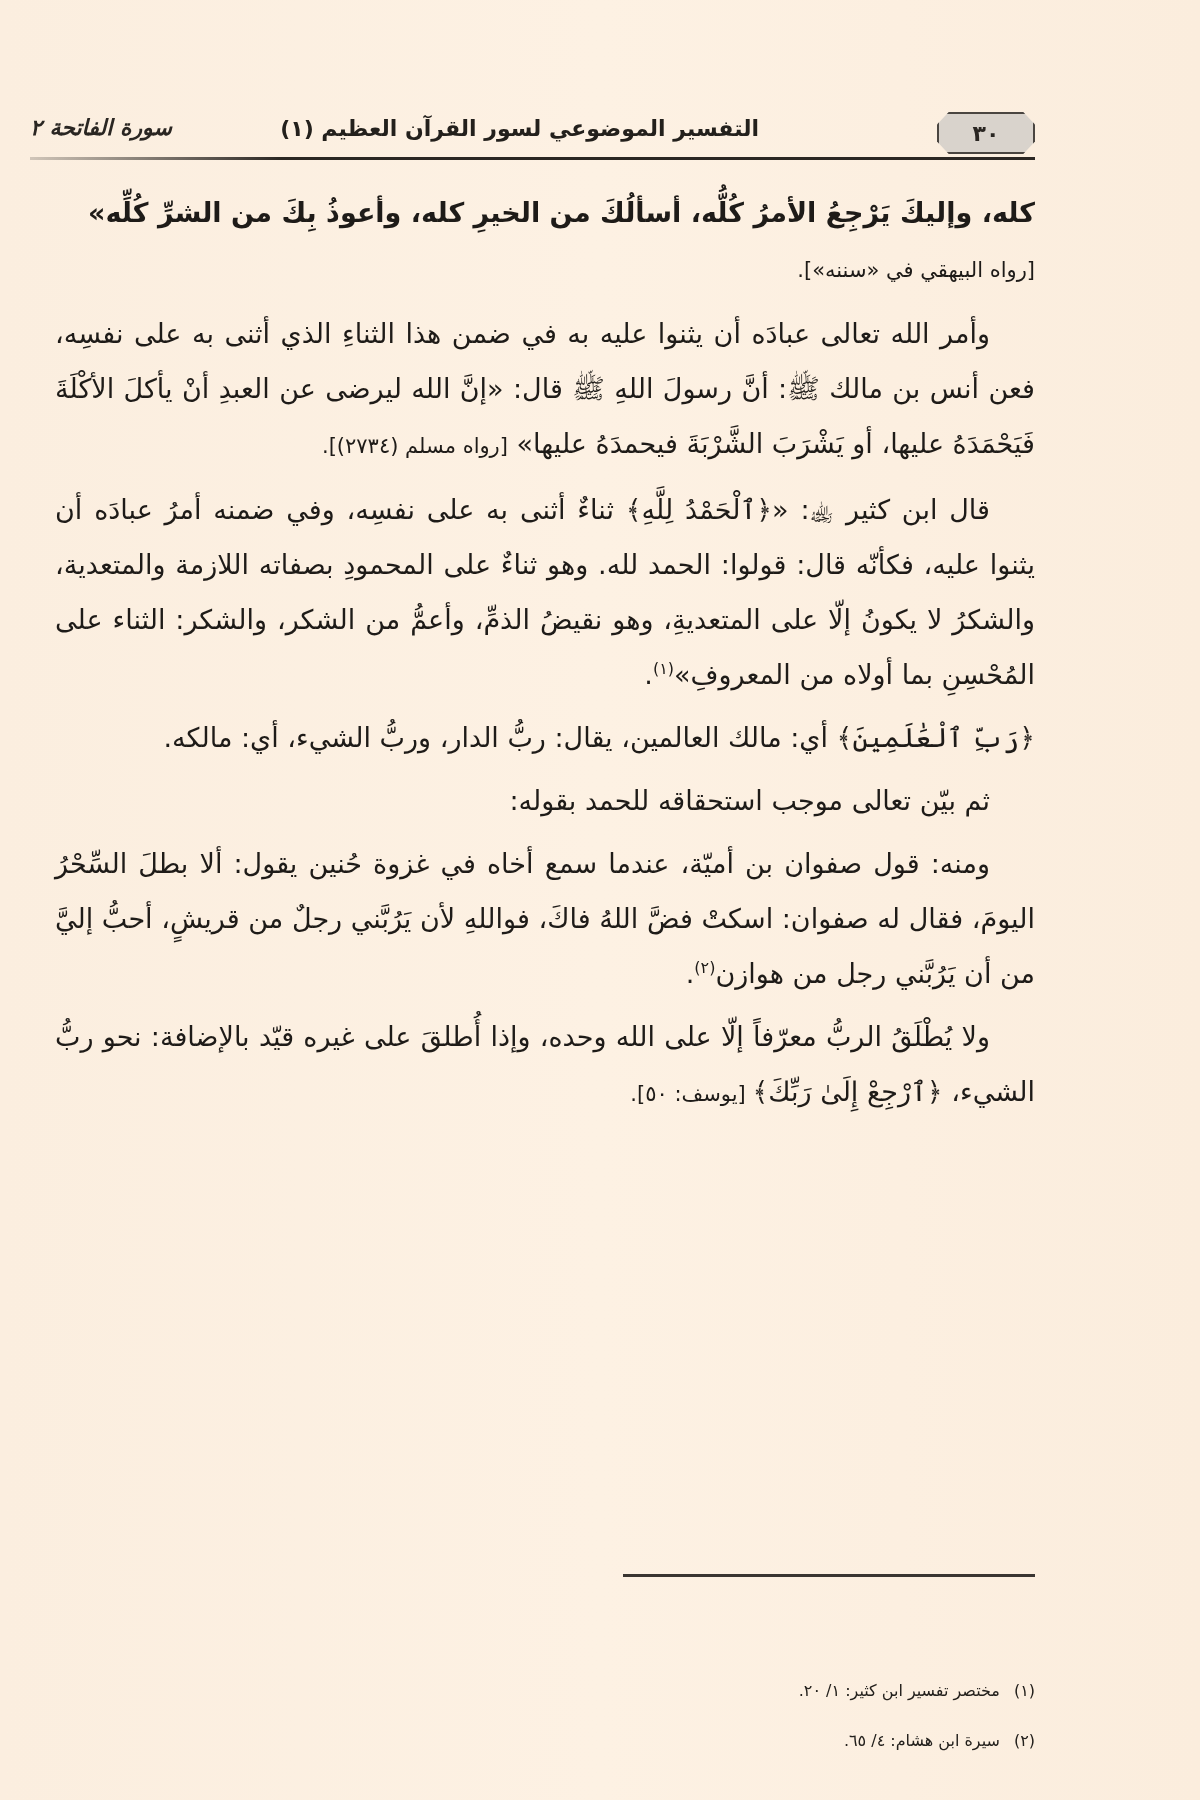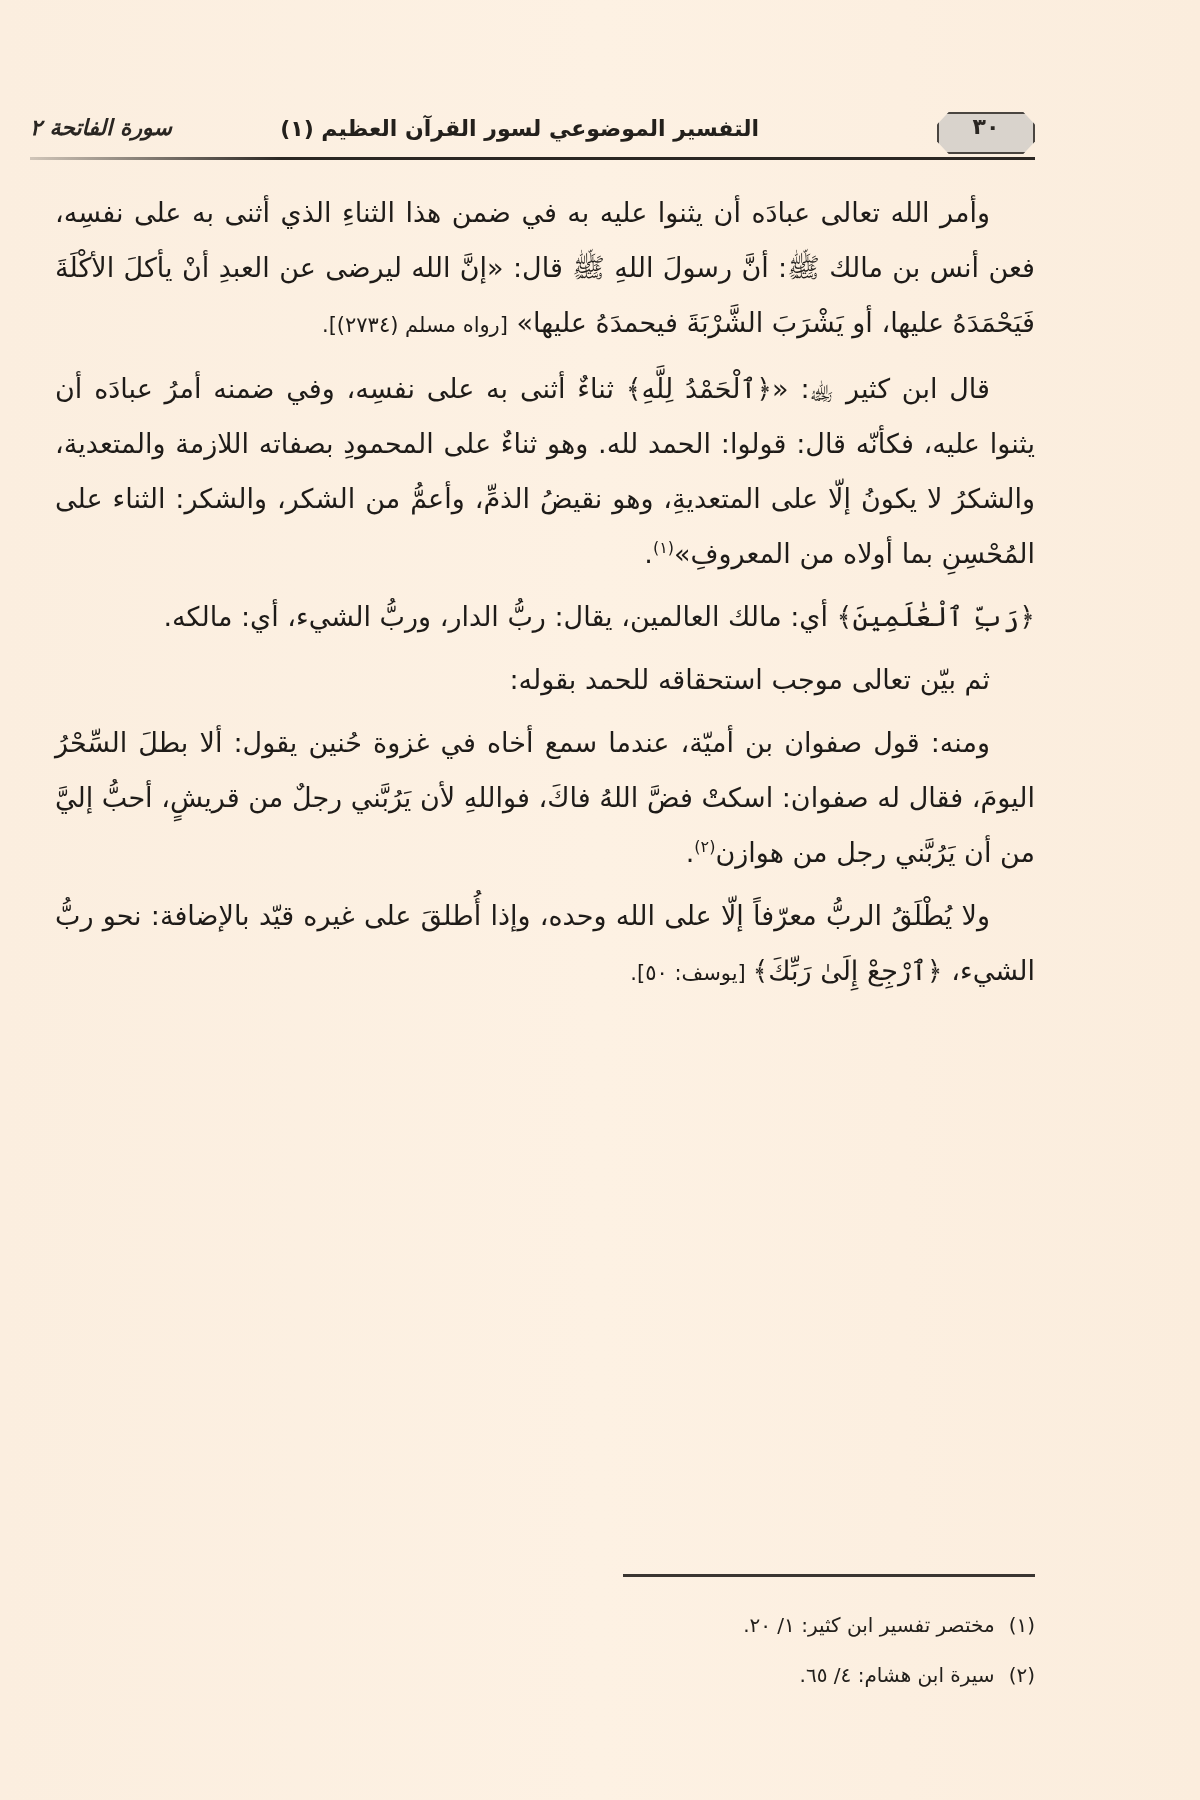--- a/index.html
+++ b/index.html
@@ -33,20 +33,21 @@
     .page-number-badge {
       position: absolute;
       right: 0;
       top: 4px;
       width: 94px;
       height: 38px;
       background: #d9d3cc;
       border: 2px solid #4a4540;
       clip-path: polygon(12% 0, 88% 0, 100% 30%, 100% 70%, 88% 100%, 12% 100%, 0 70%, 0 30%);
       display: flex;
+      align-items: center;
       justify-content: center;
       font-size: 22px;
       font-weight: bold;
       color: #2a2622;
     }
     .header-title {
       position: absolute;
       right: 276px;
       top: 8px;
       font-size: 22px;
@@ -103,24 +104,24 @@
       position: absolute;
       right: 165px;
       top: 1574px;
       width: 412px;
       height: 3px;
       background: #3a3531;
     }
     .footnotes {
       position: absolute;
       right: 165px;
-      top: 1600px;
+      top: 1666px;
       width: 700px;
       direction: rtl;
-      font-size: 20px;
+      font-size: 16px;
       line-height: 50px;
       color: #23201c;
     }
     .footnote { margin: 0; white-space: nowrap; }
     .fn-num { margin-left: 14px; }
   </style>
 </head>
 <body>
 
 <div class="page">
@@ -128,20 +129,24 @@
   <div class="running-header">
     <div class="page-number-badge">
       <span>٣٠</span>
     </div>
     <div class="header-title">التفسير الموضوعي لسور القرآن العظيم (١)</div>
     <div class="surah-name">سورة الفاتحة ٢</div>
   </div>
   <div class="header-rule"></div>
 
   <div class="body-text">
+    <p class="para">
+      <span class="bold">كله، وإليكَ يَرْجِعُ الأمرُ كُلُّه، أسألُكَ من الخيرِ كله، وأعوذُ بِكَ من الشرِّ كُلِّه»</span><br>
+      <span class="small-cite">[رواه البيهقي في «سننه»].</span>
+    </p>
 
     <p class="para indent">
       <span>وأمر الله تعالى عبادَه أن يثنوا عليه به في ضمن هذا الثناءِ الذي أثنى به على نفسِه، فعن أنس بن مالك ﷺ: أنَّ رسولَ اللهِ ﷺ قال: «إنَّ الله ليرضى عن العبدِ أنْ يأكلَ الأكْلَةَ فَيَحْمَدَهُ عليها، أو يَشْرَبَ الشَّرْبَةَ فيحمدَهُ عليها»</span>
       <span class="small-cite">[رواه مسلم (٢٧٣٤)].</span>
     </p>
 
     <p class="para indent">
       <span>قال ابن كثير ﵀: «﴿ٱلْحَمْدُ لِلَّهِ﴾ ثناءٌ أثنى به على نفسِه، وفي ضمنه أمرُ عبادَه أن يثنوا عليه، فكأنّه قال: قولوا: الحمد لله. وهو ثناءٌ على المحمودِ بصفاته اللازمة والمتعدية، والشكرُ لا يكونُ إلّا على المتعديةِ، وهو نقيضُ الذمِّ، وأعمُّ من الشكر، والشكر: الثناء على المُحْسِنِ بما أولاه من المعروفِ»</span><span class="sup">(١)</span>.
     </p>
 

